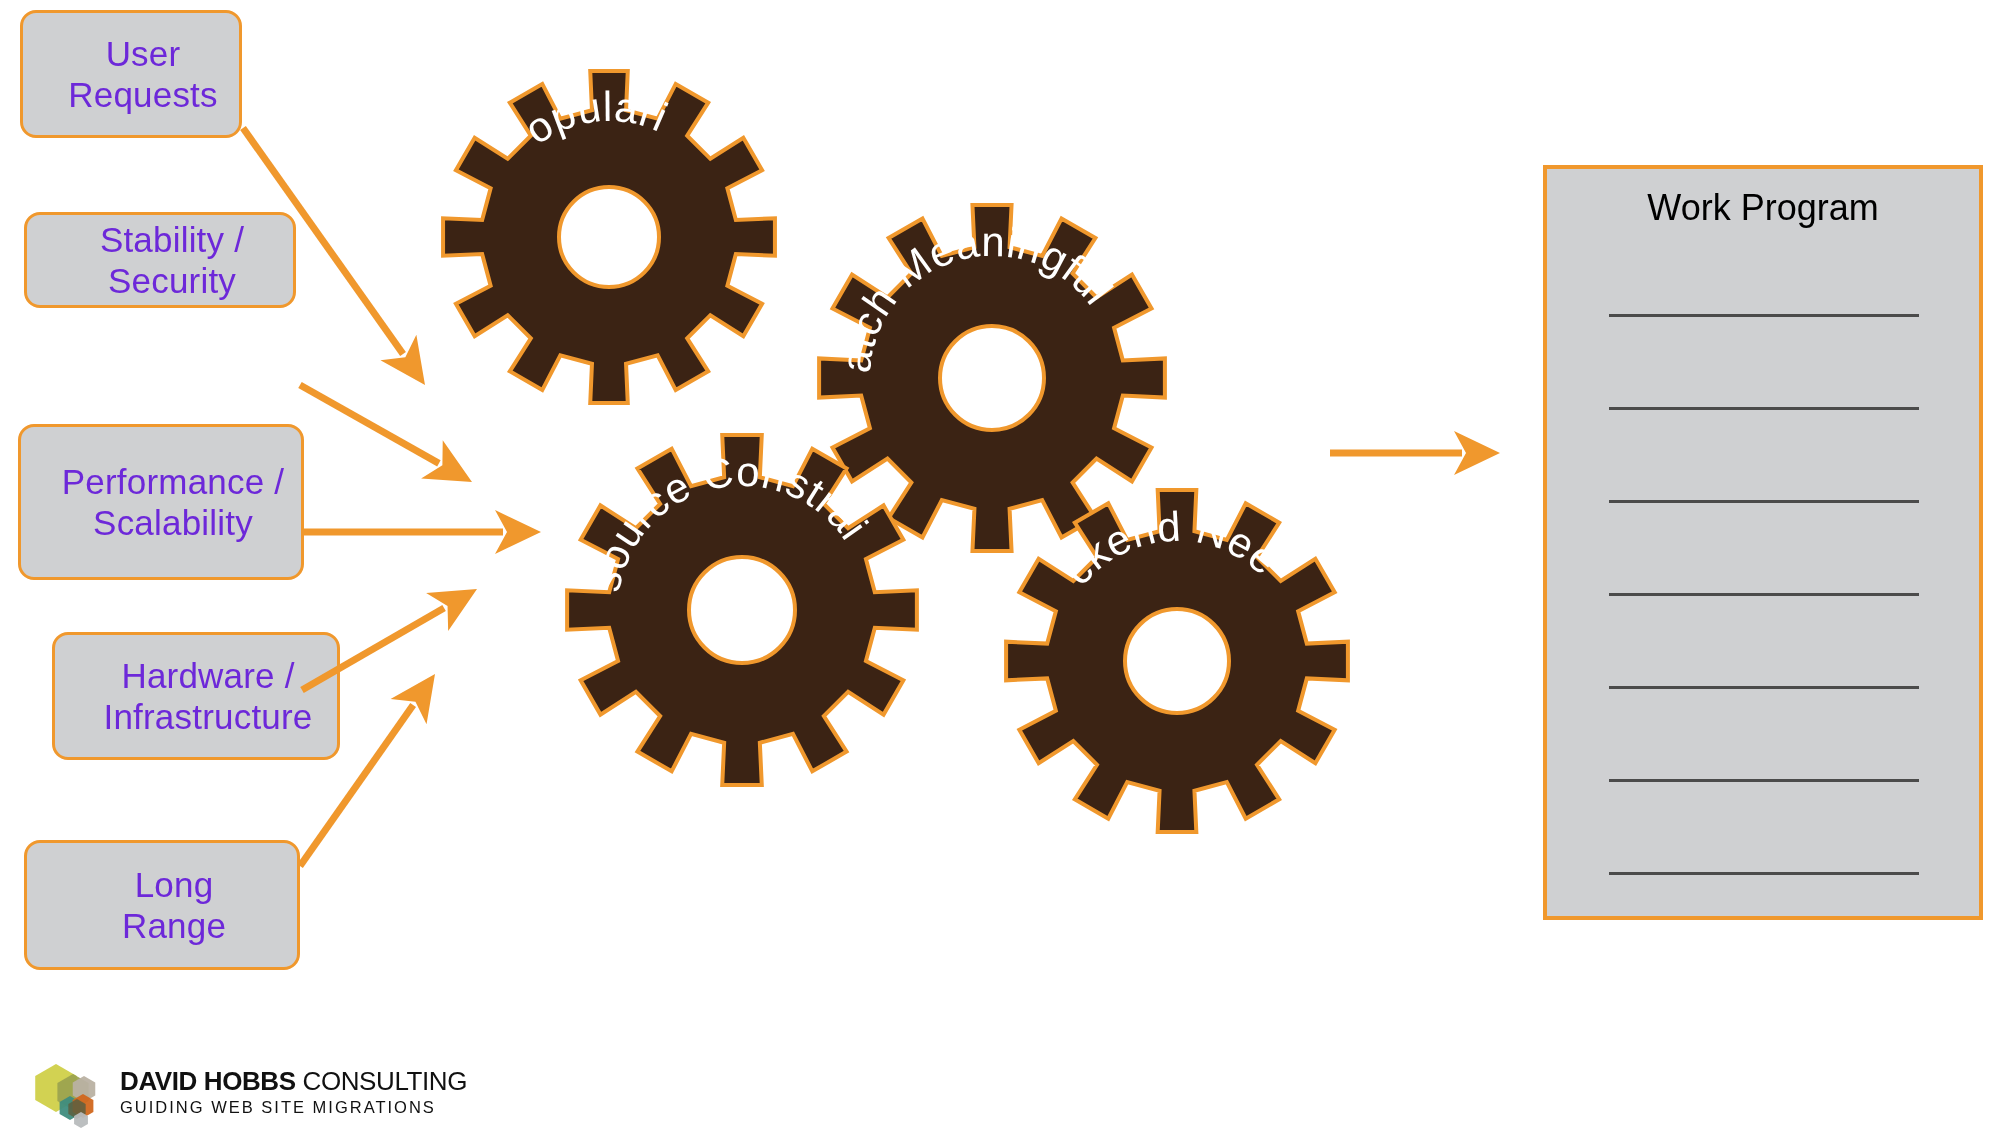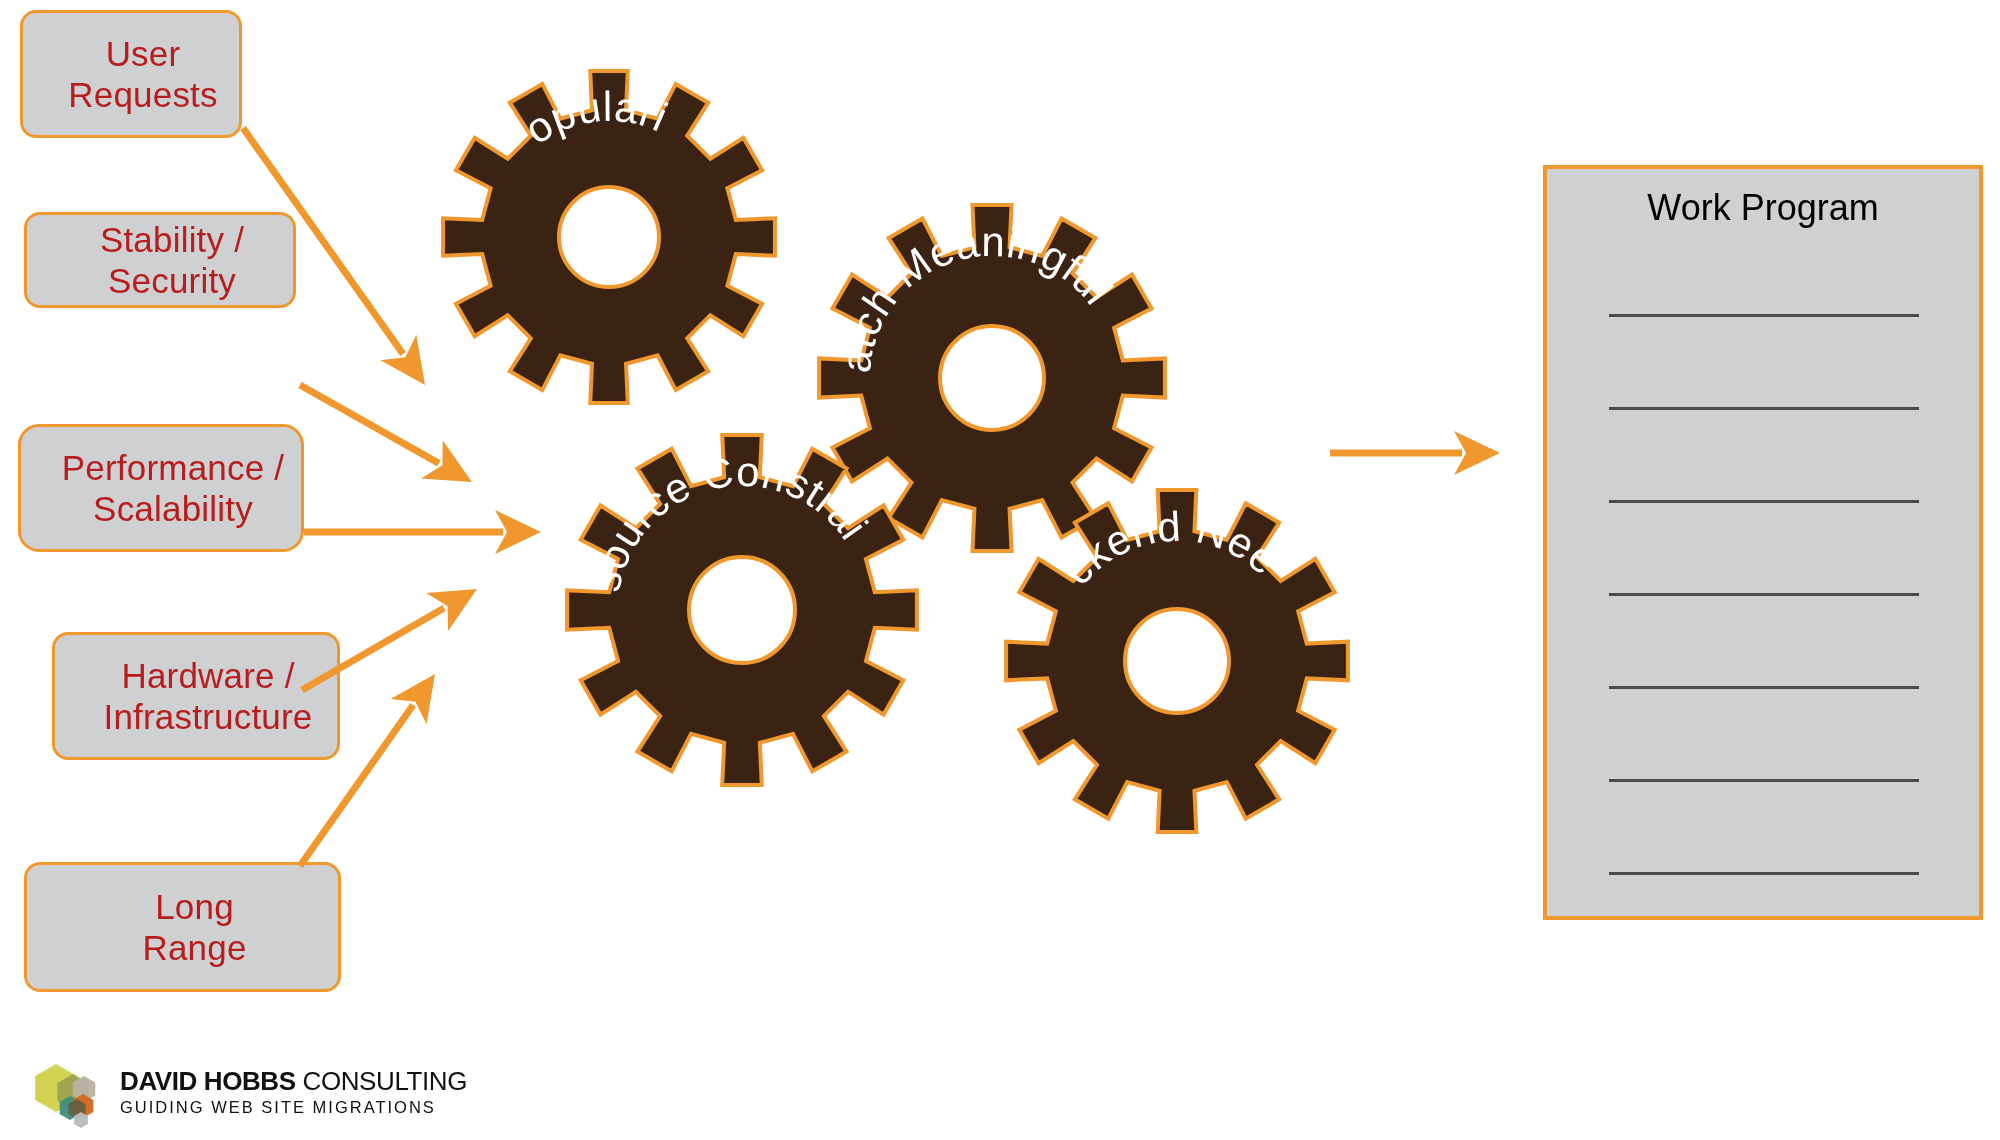--- a/index.html
+++ b/index.html
@@ -22,21 +22,21 @@
   .input-box {
     position: absolute;
     box-sizing: border-box;
     background: #cfd0d2;
     border: 3px solid #f0982d;
     border-radius: 16px;
     display: flex;
     align-items: center;
     justify-content: center;
     text-align: center;
-    color: #b91c1c;
+    color: #6d28d9;
     font-size: 35px;
     line-height: 1.18;
     letter-spacing: 0.2px;
     white-space: pre-line;
     padding-left: 24px;
   }
 
   
   #work-program {
     position: absolute;
@@ -125,25 +125,25 @@
 </head>
 <body>
 
 <div id="stage">
 
   <div id="input-boxes">
       <div class="input-box" style="left: 20px; top: 10px; width: 222px; height: 128px;">User
 Requests</div>
       <div class="input-box" style="left: 24px; top: 212px; width: 272px; height: 96px;">Stability /
 Security</div>
-      <div class="input-box" style="left: 18px; top: 424px; width: 286px; height: 128px; border-radius: 21px;">Performance /
+      <div class="input-box" style="left: 18px; top: 424px; width: 286px; height: 156px;">Performance /
 Scalability</div>
       <div class="input-box" style="left: 24px; top: 632px; width: 288px; height: 128px; margin-left: 28px;">Hardware /
 Infrastructure</div>
-      <div class="input-box" style="left: 24px; top: 862px; width: 317px; height: 130px;">Long
+      <div class="input-box" style="left: 24px; top: 840px; width: 276px; height: 130px;">Long
 Range</div>
     </div>
 
   <svg id="overlay" viewBox="0 0 2000 1140">
     <defs>
         <path id="gear-arc-0" fill="none" d="M537.58,145.59 A116,116 0 0 1 663.46,134.58"></path>
         <path id="gear-arc-1" fill="none" d="M870.30,369.49 A122,122 0 0 1 1090.70,306.29"></path>
         <path id="gear-arc-2" fill="none" d="M618.47,599.19 A124,124 0 0 1 850.45,549.88"></path>
         <path id="gear-arc-3" fill="none" d="M1076.36,595.64 A120,120 0 0 1 1264.76,579.16"></path>
       </defs>

